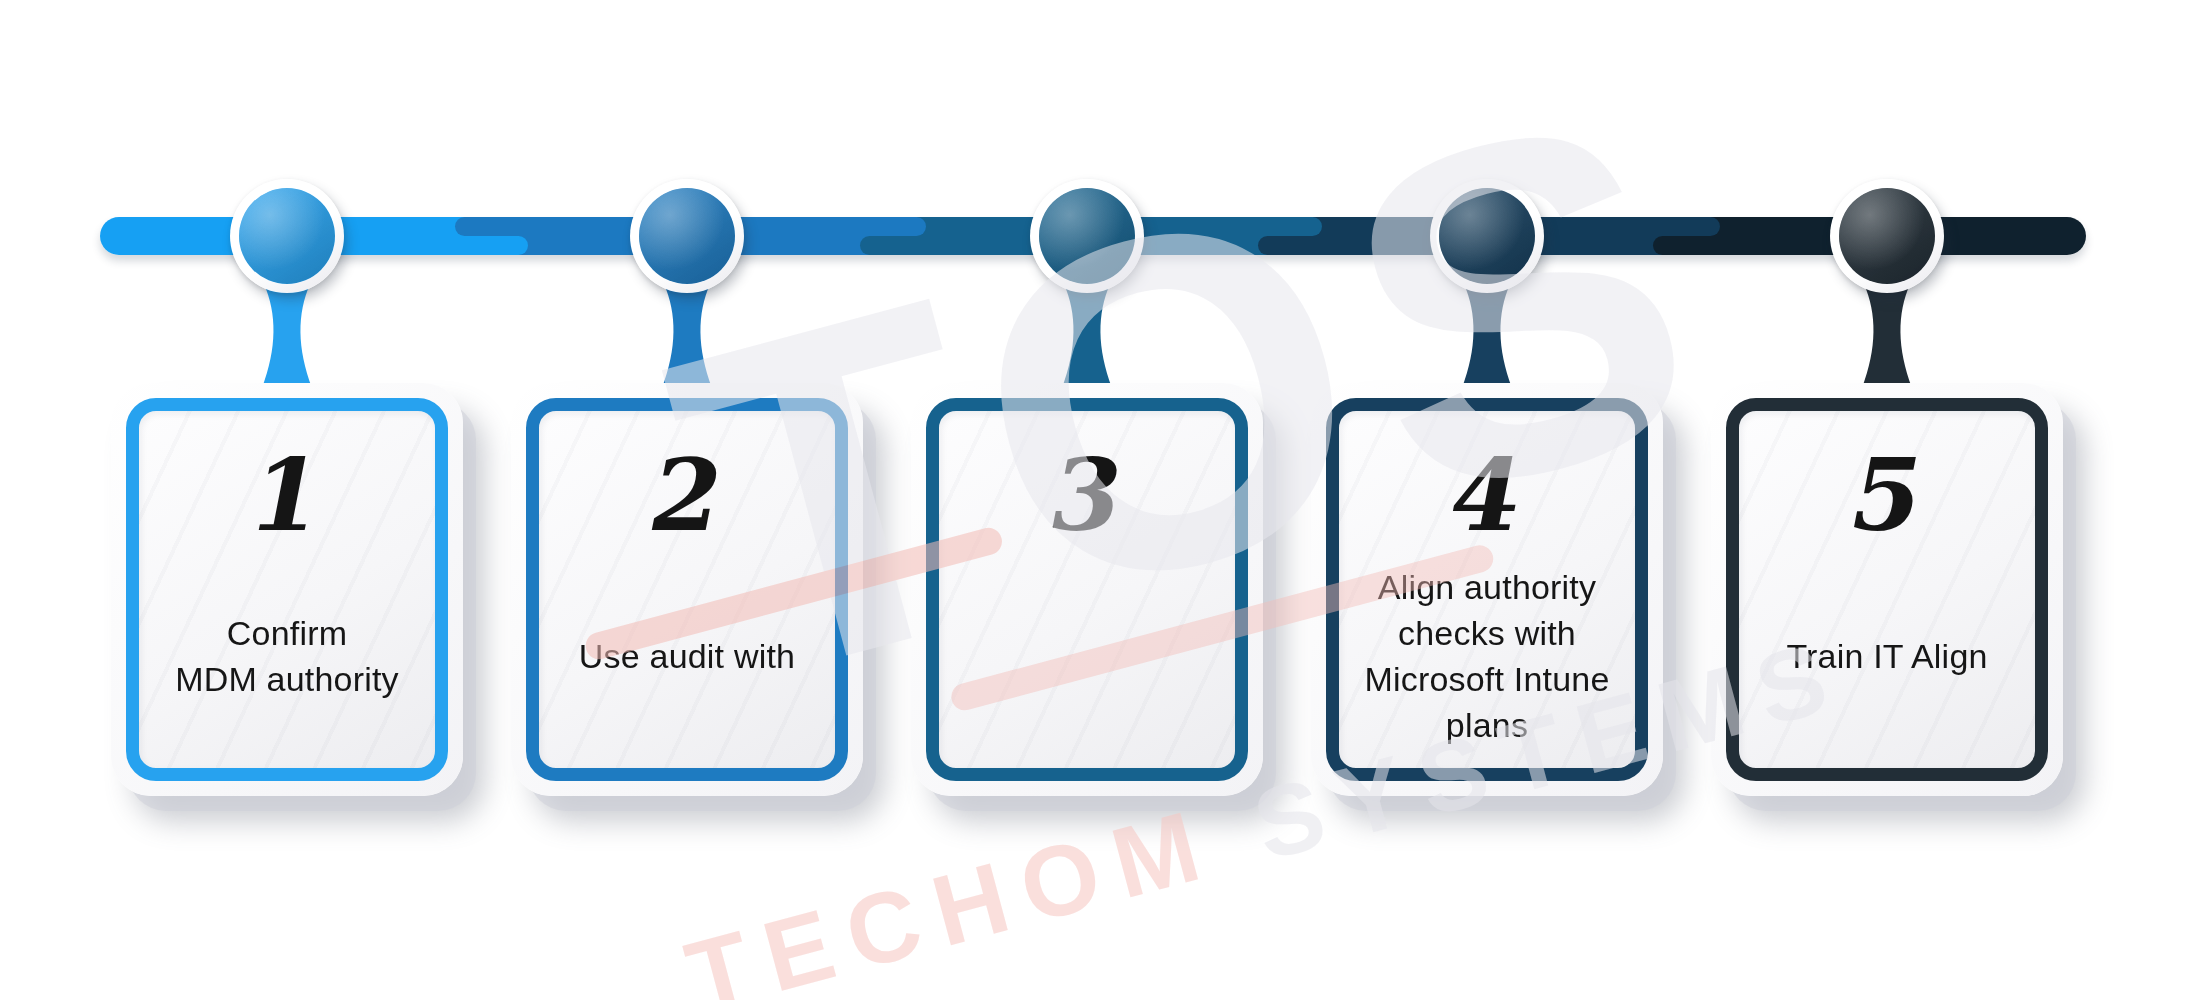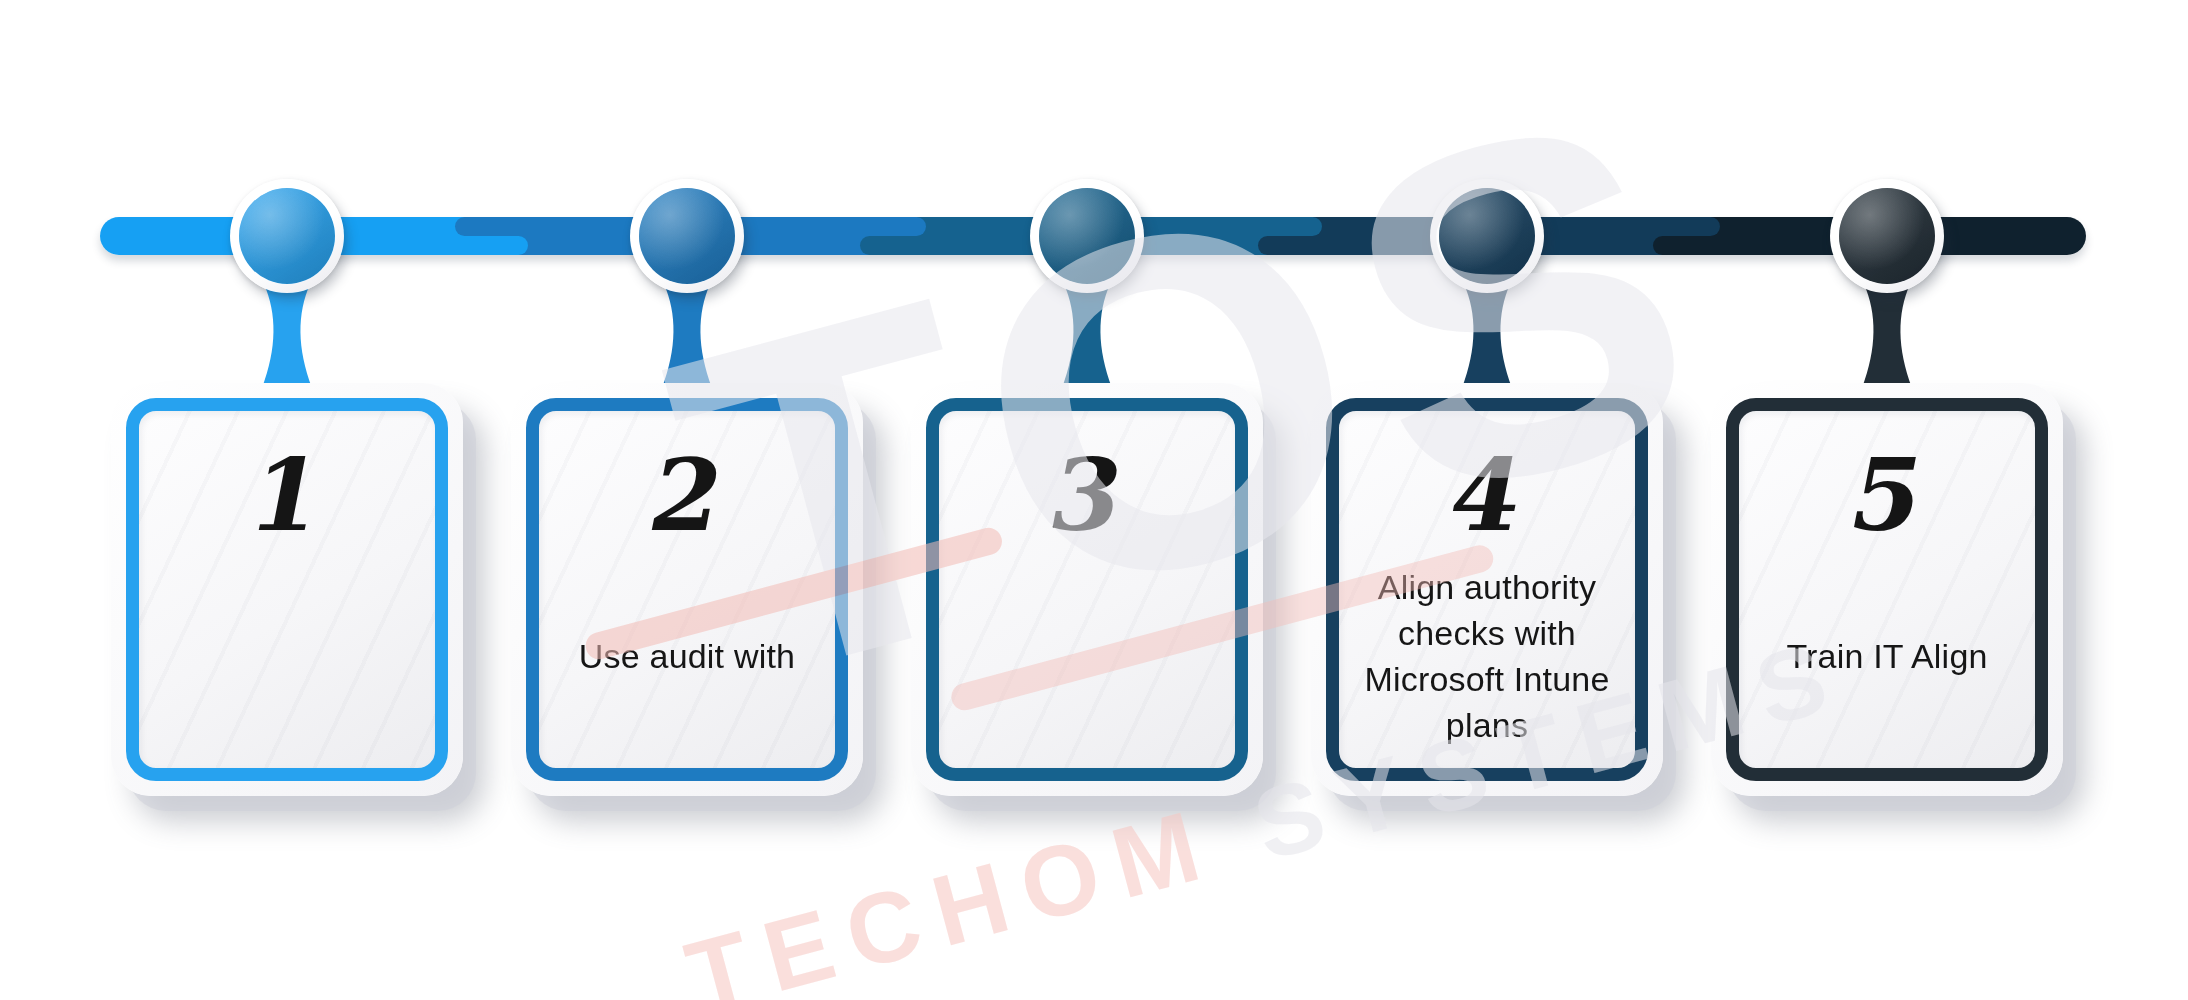--- a/index.html
+++ b/index.html
@@ -109,20 +109,22 @@
     <div class="pill top cap-r" style="left: 1628px; width: 92px; background-color: rgb(18, 59, 89);"></div>
   </div>
 
   <div class="step step1 z2" style="--accent: #27A2EF;">
     <svg class="drop" viewBox="0 0 60 104">
         <path fill="currentColor" d="M 7 0 C 20 30 20 64 5 104 L 55 104 C 40 64 40 30 53 0 Z"></path>
       </svg>
     <div class="card">
       <div class="card-frame">
         <div class="num">1</div>
+        <div class="label">Confirm
+MDM authority</div>
       </div>
     </div>
     <div class="ring">
         <div class="dot"></div>
       </div>
   </div>
 
   <div class="step step2 z2" style="--accent: #1E7BC1;">
     <svg class="drop" viewBox="0 0 60 104">
         <path fill="currentColor" d="M 7 0 C 20 30 20 64 5 104 L 55 104 C 40 64 40 30 53 0 Z"></path>

